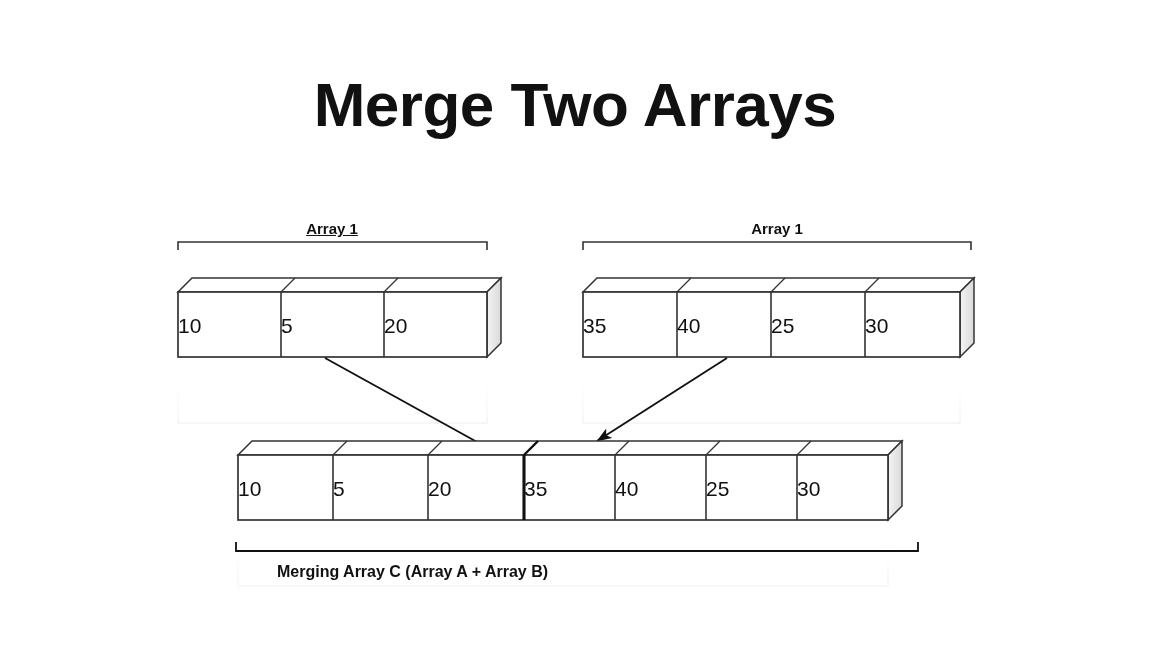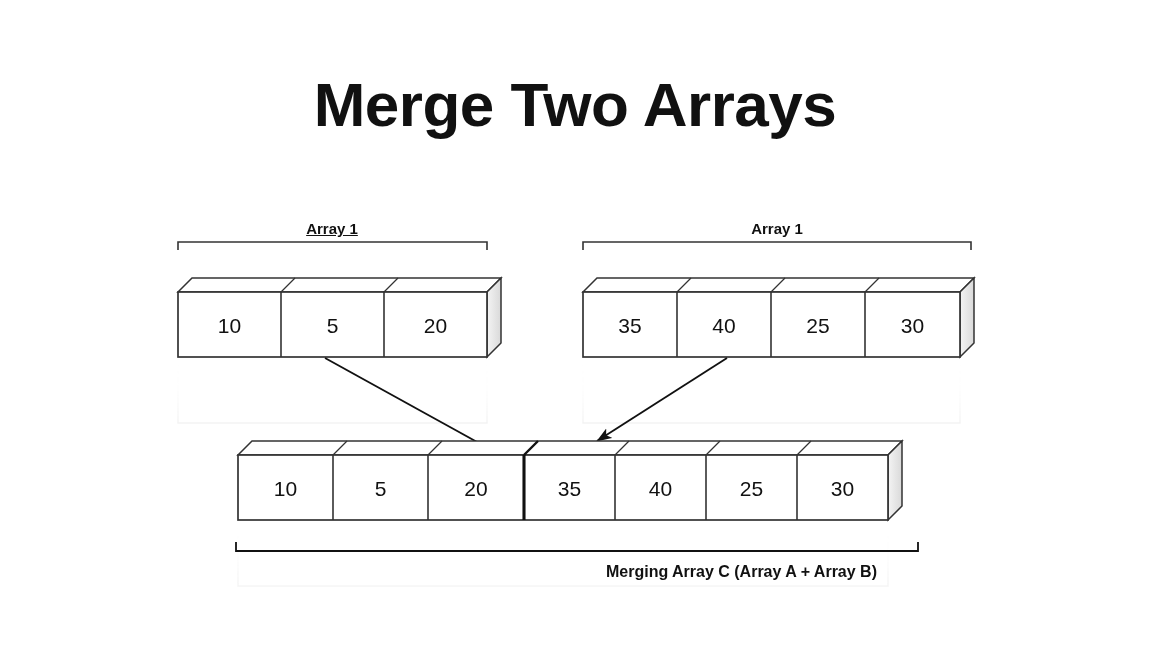--- a/index.html
+++ b/index.html
@@ -49,42 +49,41 @@
     white-space: nowrap;
   }
   #label-a1 { left: 232px; top: 220px; width: 200px; text-decoration: underline; }
   #label-a2 { left: 677px; top: 220px; width: 200px; }
 
   #caption {
     position: absolute;
     left: 277px;
     top: 563px;
     width: 600px;
-    text-align: right;
+    text-align: left;
     font-size: 16px;
     font-weight: bold;
     color: #111111;
     white-space: nowrap;
   }
 
   
   #canvas {
     position: absolute;
     left: 0; top: 0;
     width: 1150px;
     height: 647px;
     pointer-events: none;
   }
 
   
   .cellval {
     position: absolute;
     font-size: 21px;
     color: #111111;
-    text-align: center;
     white-space: nowrap;
     line-height: 1;
   }
 </style>
 </head>
 <body>
 
 <div id="slide">
 
   <div id="title">Merge Two Arrays</div>

